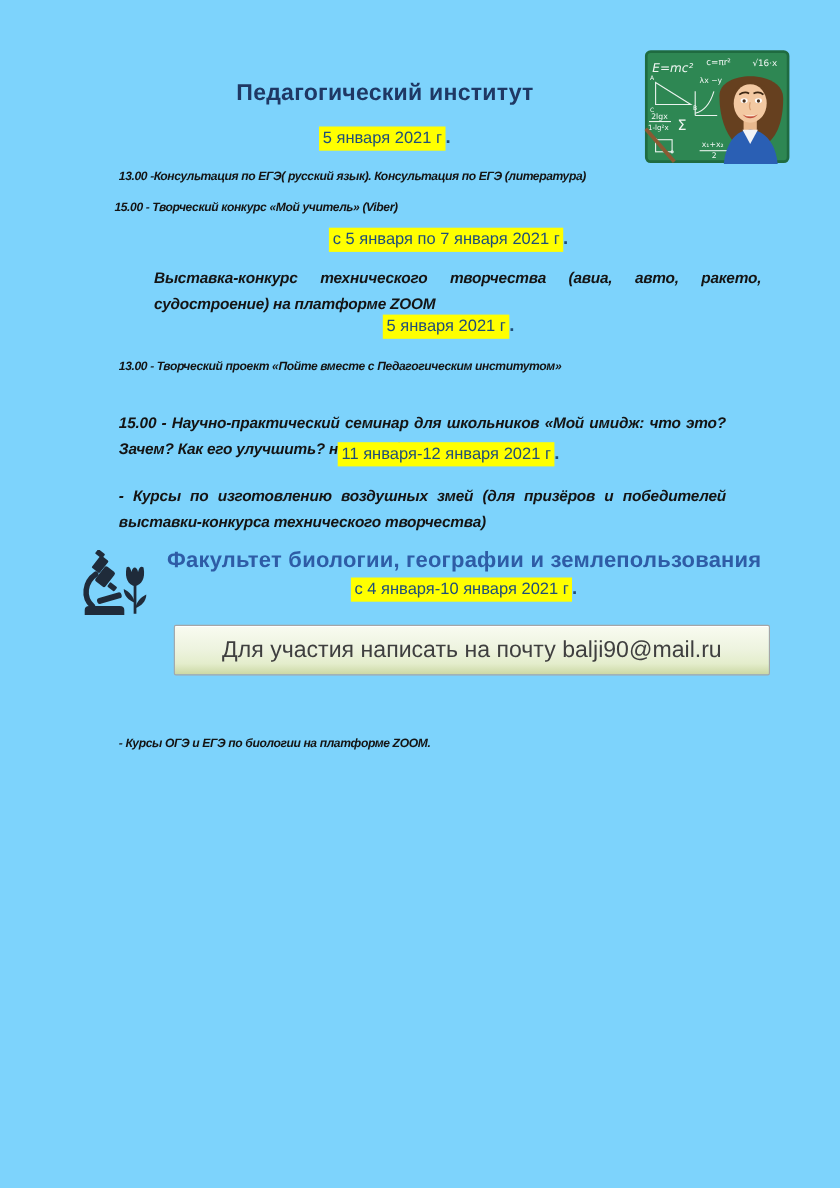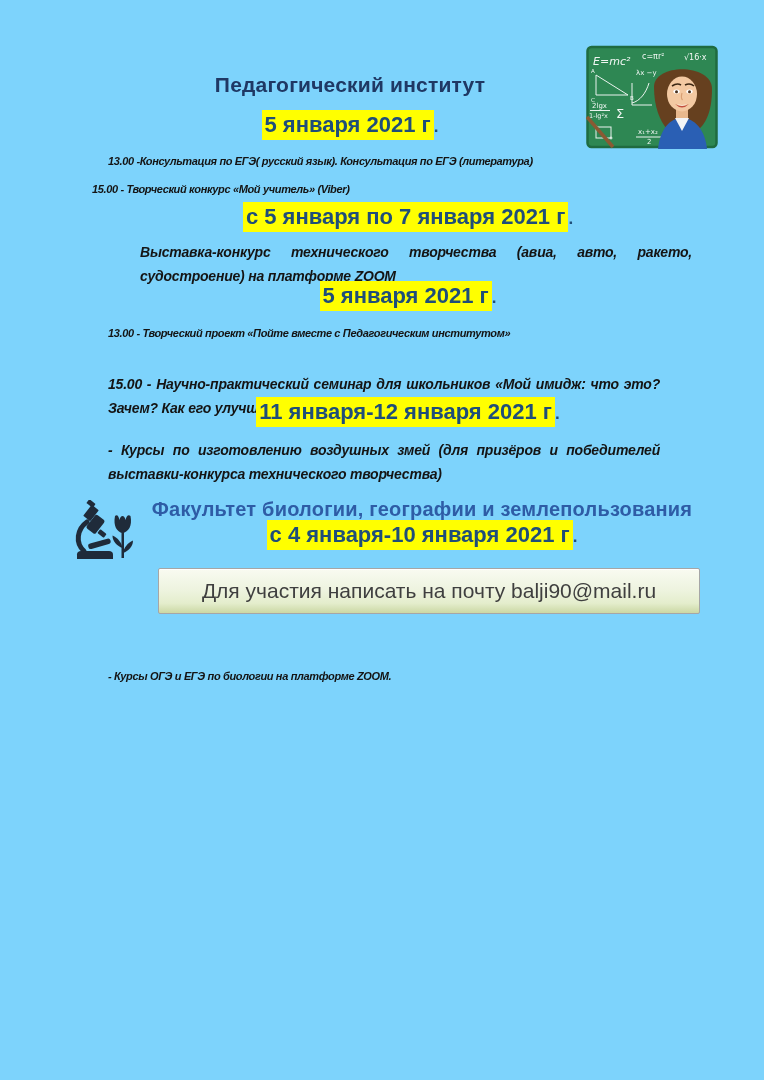--- a/index.html
+++ b/index.html
@@ -7,21 +7,21 @@
     position:relative;width:764px;height:1080px;background:#7dd3fc;
     font-family:"Liberation Sans",sans-serif;overflow:hidden;margin:0 auto;padding-left:12px;
   }
   .abs{position:absolute;}
   .centerline{position:absolute;left:0;width:764px;text-align:center;line-height:26px;}
   .shiftA{transform:translateX(-32px);}
   .shiftB{transform:translateX(26px);}
   .shiftC{transform:translateX(40px);}
   .doc-title{font-size:21px;font-weight:700;color:#1F3864;letter-spacing:0.2px;}
   .faculty-title{font-size:20px;font-weight:700;color:#2E5CA6;letter-spacing:0.2px;}
-  .hl{background:#FFFF00;color:#1F4E79;font-weight:700;font-size:22px;padding:2px 3px 3px 3px;text-align:right;}
+  .hl{background:#FFFF00;color:#1F4E79;font-weight:400;font-size:15px;padding:2px 3px 3px 3px;text-align:right;}
   .period{color:#1F4E79;font-weight:700;font-size:17px;}
   .body-text{
     font-weight:700;font-style:italic;color:#141414;font-size:14px;
     letter-spacing:-0.2px;line-height:24px;
   }
   .oneline{white-space:nowrap;font-size:11px;letter-spacing:-0.35px;line-height:18px;}
   .jp{width:552px;left:108px;text-align:justify;}
   .email-btn{
     position:absolute;left:158px;top:568px;width:540px;height:44px;
     border:1px solid #A6A6A6;border-radius:2px;
@@ -84,21 +84,21 @@
   </svg>
 
   <div class="centerline shiftA doc-title" style="top:72px;">Педагогический институт</div>
 
   <div class="centerline shiftA" style="top:112px;">
     <span class="hl">5 января 2021 г</span><span class="period">.</span>
   </div>
 
   <div class="abs body-text oneline" style="left:108px;top:152px;">13.00 -Консультация  по ЕГЭ( русский язык). Консультация по  ЕГЭ (литература)</div>
 
-  <div class="abs body-text oneline" style="left:92px;top:180px;">15.00 -  Творческий конкурс «Мой учитель»  (Viber)</div>
+  <div class="abs body-text oneline" style="left:104px;top:180px;">15.00 -  Творческий конкурс «Мой учитель»  (Viber)</div>
 
   <div class="centerline shiftB" style="top:204px;">
     <span class="hl">с 5 января по 7 января 2021 г</span><span class="period">.</span>
   </div>
 
   <div class="abs body-text jp" style="top:240px;margin-left:32px;">Выставка-конкурс технического творчества (авиа, авто, ракето, судостроение) на платформе ZOOM</div>
 
   <div class="centerline shiftB" style="top:283px;">
     <span class="hl">5 января 2021 г</span><span class="period">.</span>
   </div>

